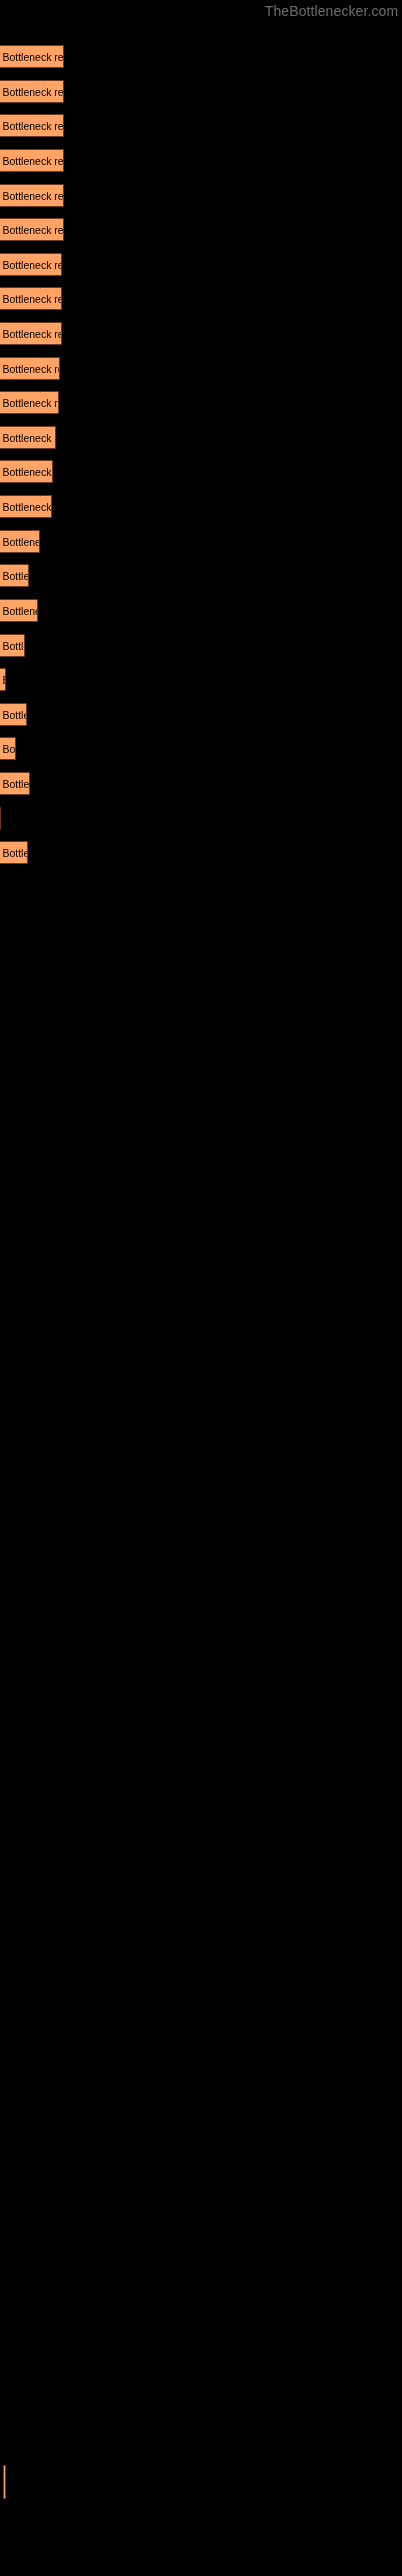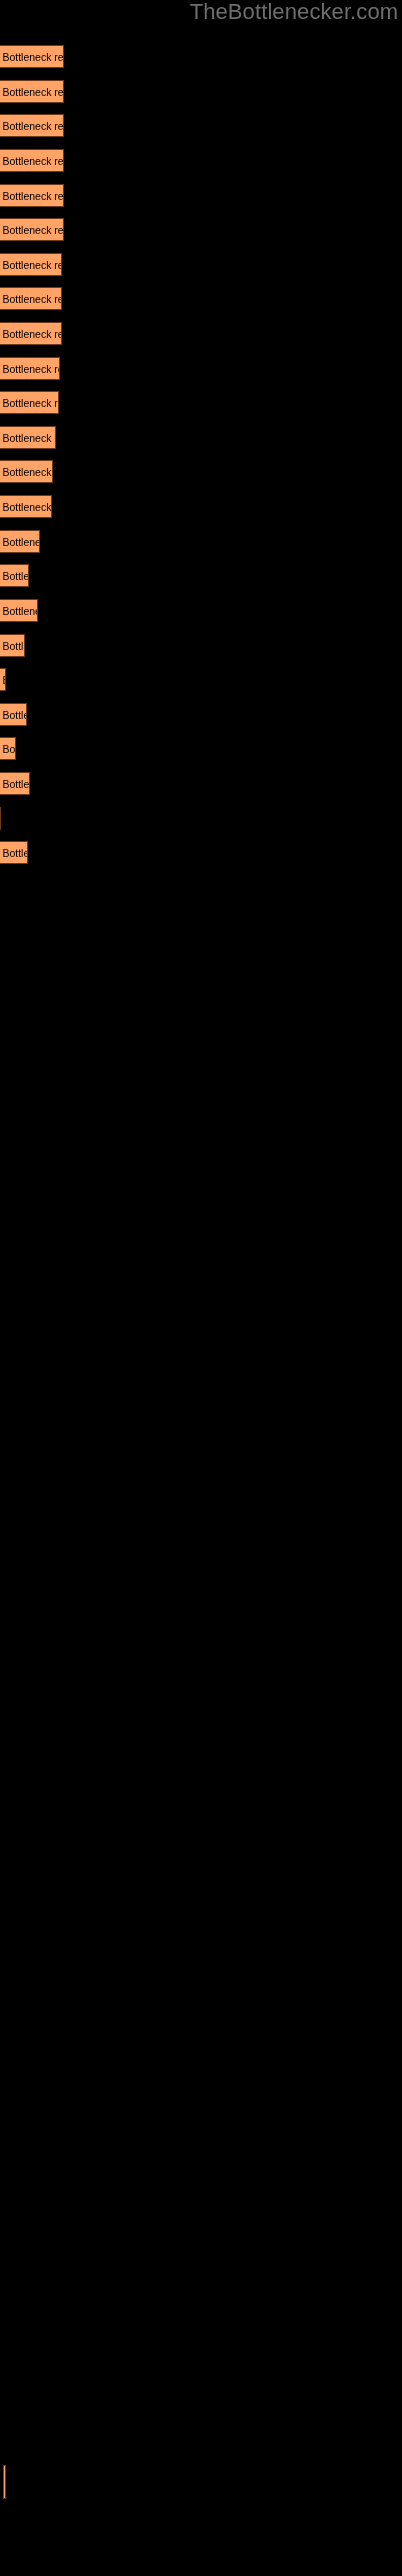--- a/index.html
+++ b/index.html
@@ -14,21 +14,21 @@
     position: relative;
     overflow: hidden;
     font-family: "Liberation Sans", sans-serif;
   }
 
   .site-title {
     position: absolute;
     right: 4.8px;
     top: 1.6px;
     font-family: "Liberation Sans", sans-serif;
-    font-size: 22px;
+    font-size: 14px;
     color: #6e6e6e;
     letter-spacing: 0.1px;
     white-space: nowrap;
     line-height: 19.3px;
   }
 
   .plot {
     position: absolute;
     left: 0;
     top: 0;

